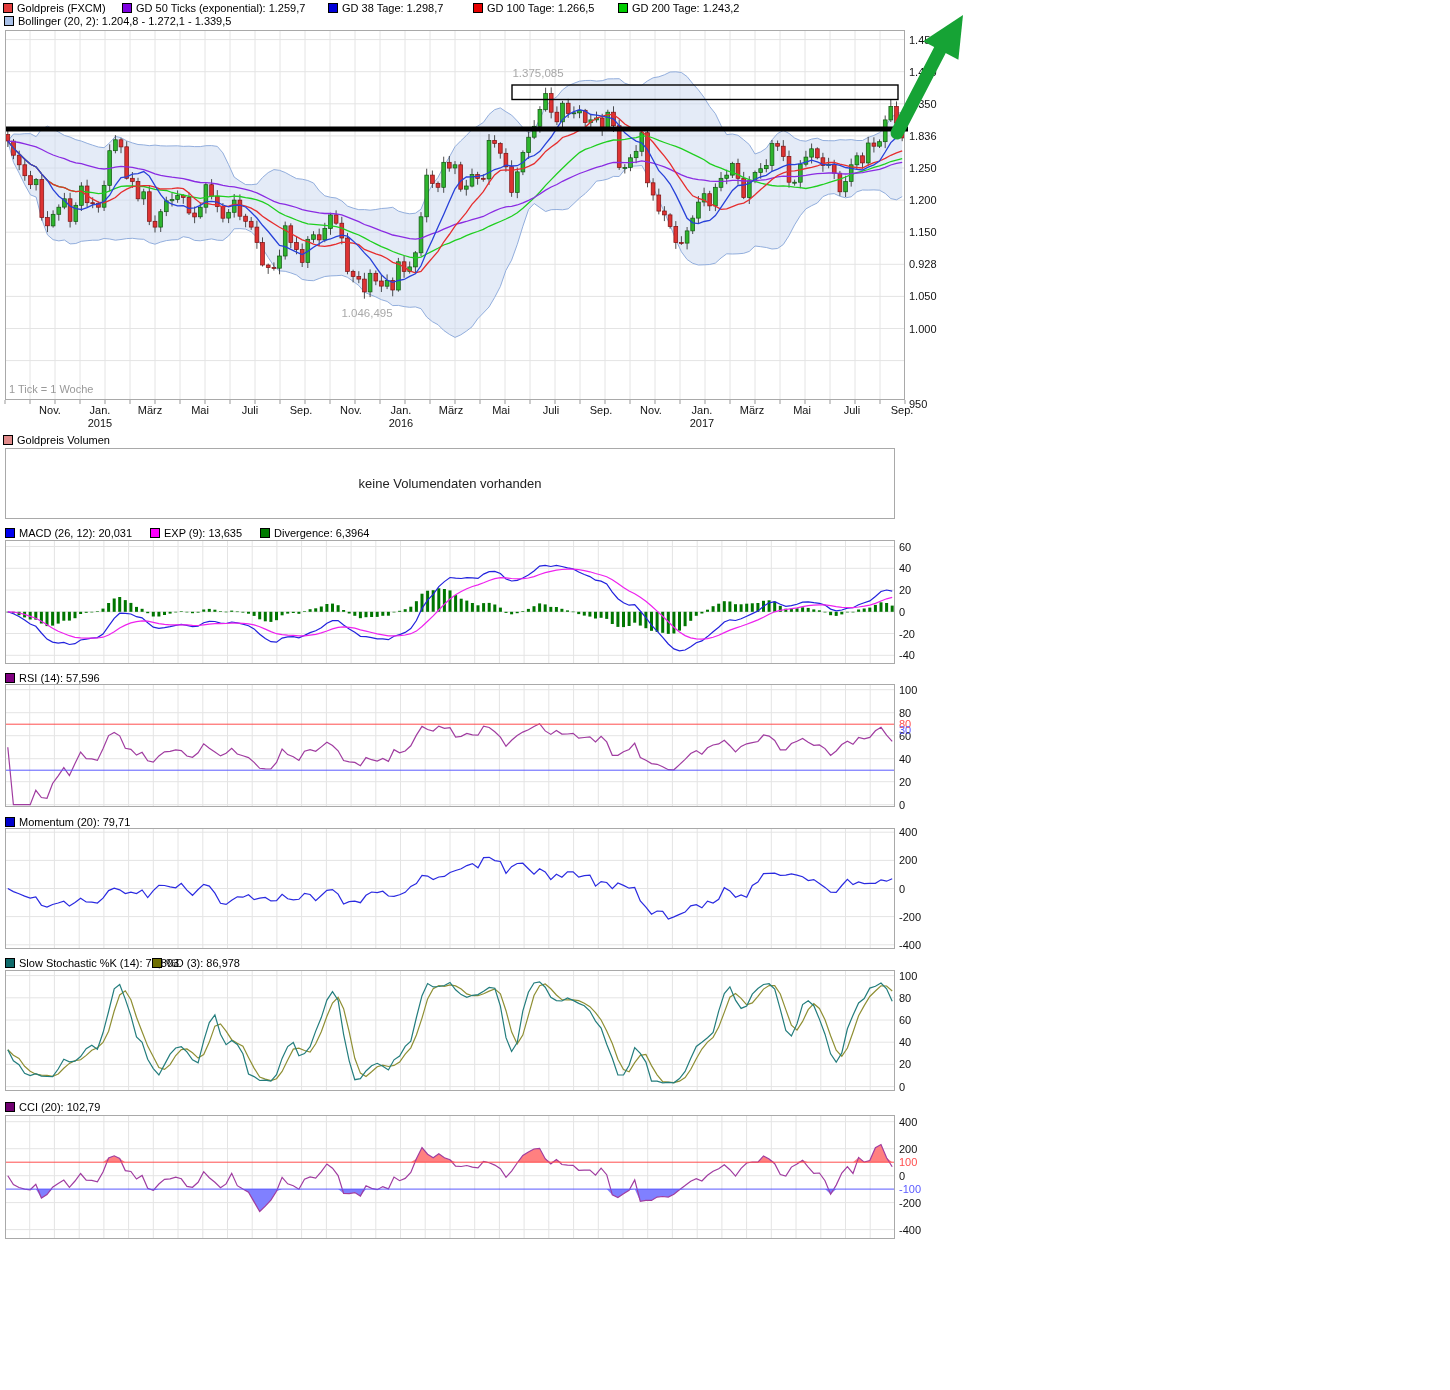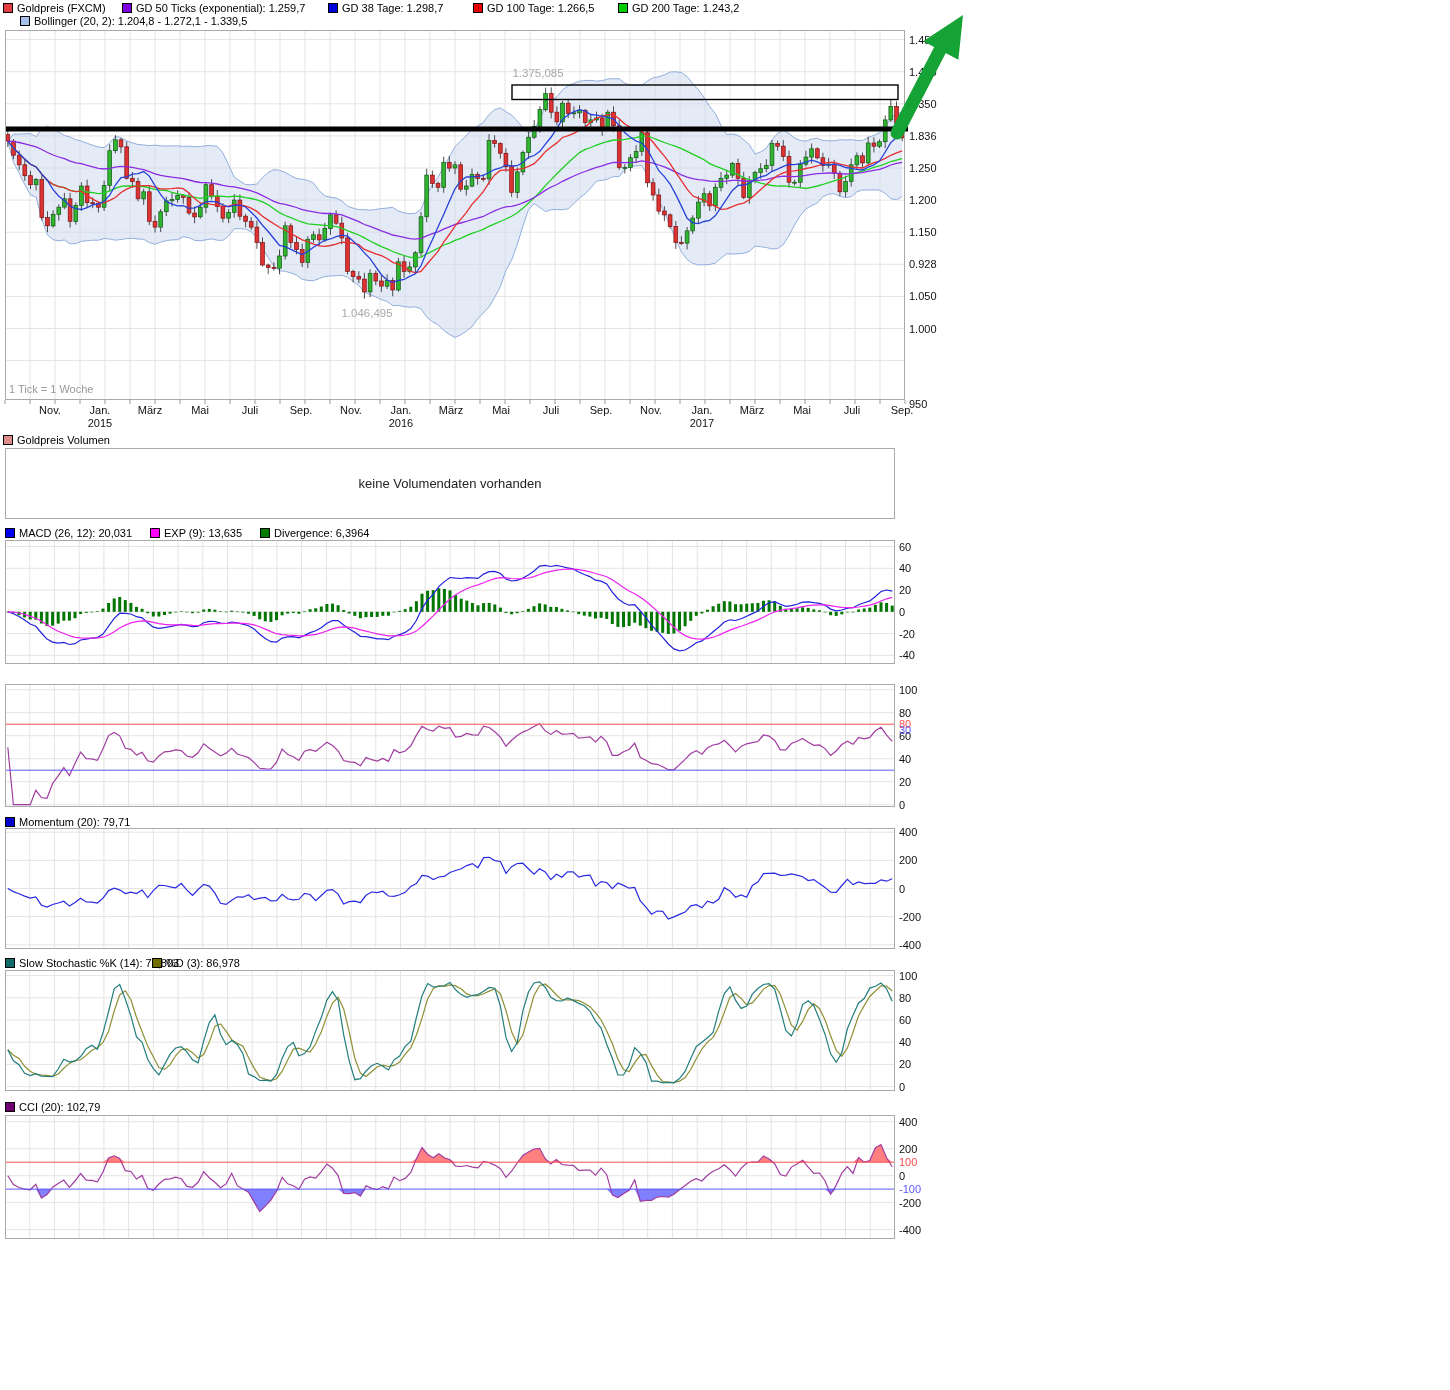--- a/index.html
+++ b/index.html
@@ -20,21 +20,21 @@
 <div id="page">
 
 <div class="legend" style="top:2px" id="legend-main-1">
       <span class="item" style="left: 3px;"><span class="sw" style="background: rgb(226, 60, 60);"></span><span>Goldpreis (FXCM)</span></span>
       <span class="item" style="left: 122px;"><span class="sw" style="background: rgb(125, 0, 224);"></span><span>GD 50 Ticks (exponential): 1.259,7</span></span>
       <span class="item" style="left: 328px;"><span class="sw" style="background: rgb(0, 0, 217);"></span><span>GD 38 Tage: 1.298,7</span></span>
       <span class="item" style="left: 473px;"><span class="sw" style="background: rgb(230, 0, 0);"></span><span>GD 100 Tage: 1.266,5</span></span>
       <span class="item" style="left: 618px;"><span class="sw" style="background: rgb(0, 204, 0);"></span><span>GD 200 Tage: 1.243,2</span></span>
     </div>
 <div class="legend" style="top:15px" id="legend-main-2">
-      <span class="item" style="left: 20px;"><span class="sw" style="background: rgb(168, 192, 232);"></span><span>Bollinger (20, 2): 1.204,8 - 1.272,1 - 1.339,5</span></span>
+      <span class="item" style="left: 4px;"><span class="sw" style="background: rgb(168, 192, 232);"></span><span>Bollinger (20, 2): 1.204,8 - 1.272,1 - 1.339,5</span></span>
     </div>
 
 <svg id="main-svg" class="panelsvg" style="top:30px;overflow:visible" width="900" height="370" viewBox="0 0 900 370">
       <line x1="25" y1="0" x2="25" y2="370" stroke="#e4e4e4"></line>
       <line x1="50" y1="0" x2="50" y2="370" stroke="#e4e4e4"></line>
       <line x1="75" y1="0" x2="75" y2="370" stroke="#e4e4e4"></line>
       <line x1="100" y1="0" x2="100" y2="370" stroke="#e4e4e4"></line>
       <line x1="125" y1="0" x2="125" y2="370" stroke="#e4e4e4"></line>
       <line x1="150" y1="0" x2="150" y2="370" stroke="#e4e4e4"></line>
       <line x1="175" y1="0" x2="175" y2="370" stroke="#e4e4e4"></line>
@@ -707,20 +707,23 @@
     </svg>
 <div id="macd-yaxis">
       <div class="ylab" style="left: 899px; top: 541px;">60</div>
       <div class="ylab" style="left: 899px; top: 562px;">40</div>
       <div class="ylab" style="left: 899px; top: 584px;">20</div>
       <div class="ylab" style="left: 899px; top: 606px;">0</div>
       <div class="ylab" style="left: 899px; top: 628px;">-20</div>
       <div class="ylab" style="left: 899px; top: 649px;">-40</div>
     </div>
 
+<div class="legend" style="top:672px" id="legend-rsi">
+      <span class="item" style="left: 5px;"><span class="sw" style="background: rgb(128, 0, 128);"></span><span>RSI (14): 57,596</span></span>
+    </div>
 <svg id="rsi-svg" class="panelsvg" style="top:684px" width="890" height="123" viewBox="0 0 890 123">
       <line x1="24.7" y1="0" x2="24.7" y2="123" stroke="#e4e4e4"></line>
       <line x1="49.4" y1="0" x2="49.4" y2="123" stroke="#e4e4e4"></line>
       <line x1="74.2" y1="0" x2="74.2" y2="123" stroke="#e4e4e4"></line>
       <line x1="98.9" y1="0" x2="98.9" y2="123" stroke="#e4e4e4"></line>
       <line x1="123.6" y1="0" x2="123.6" y2="123" stroke="#e4e4e4"></line>
       <line x1="148.3" y1="0" x2="148.3" y2="123" stroke="#e4e4e4"></line>
       <line x1="173.0" y1="0" x2="173.0" y2="123" stroke="#e4e4e4"></line>
       <line x1="197.8" y1="0" x2="197.8" y2="123" stroke="#e4e4e4"></line>
       <line x1="222.5" y1="0" x2="222.5" y2="123" stroke="#e4e4e4"></line>

